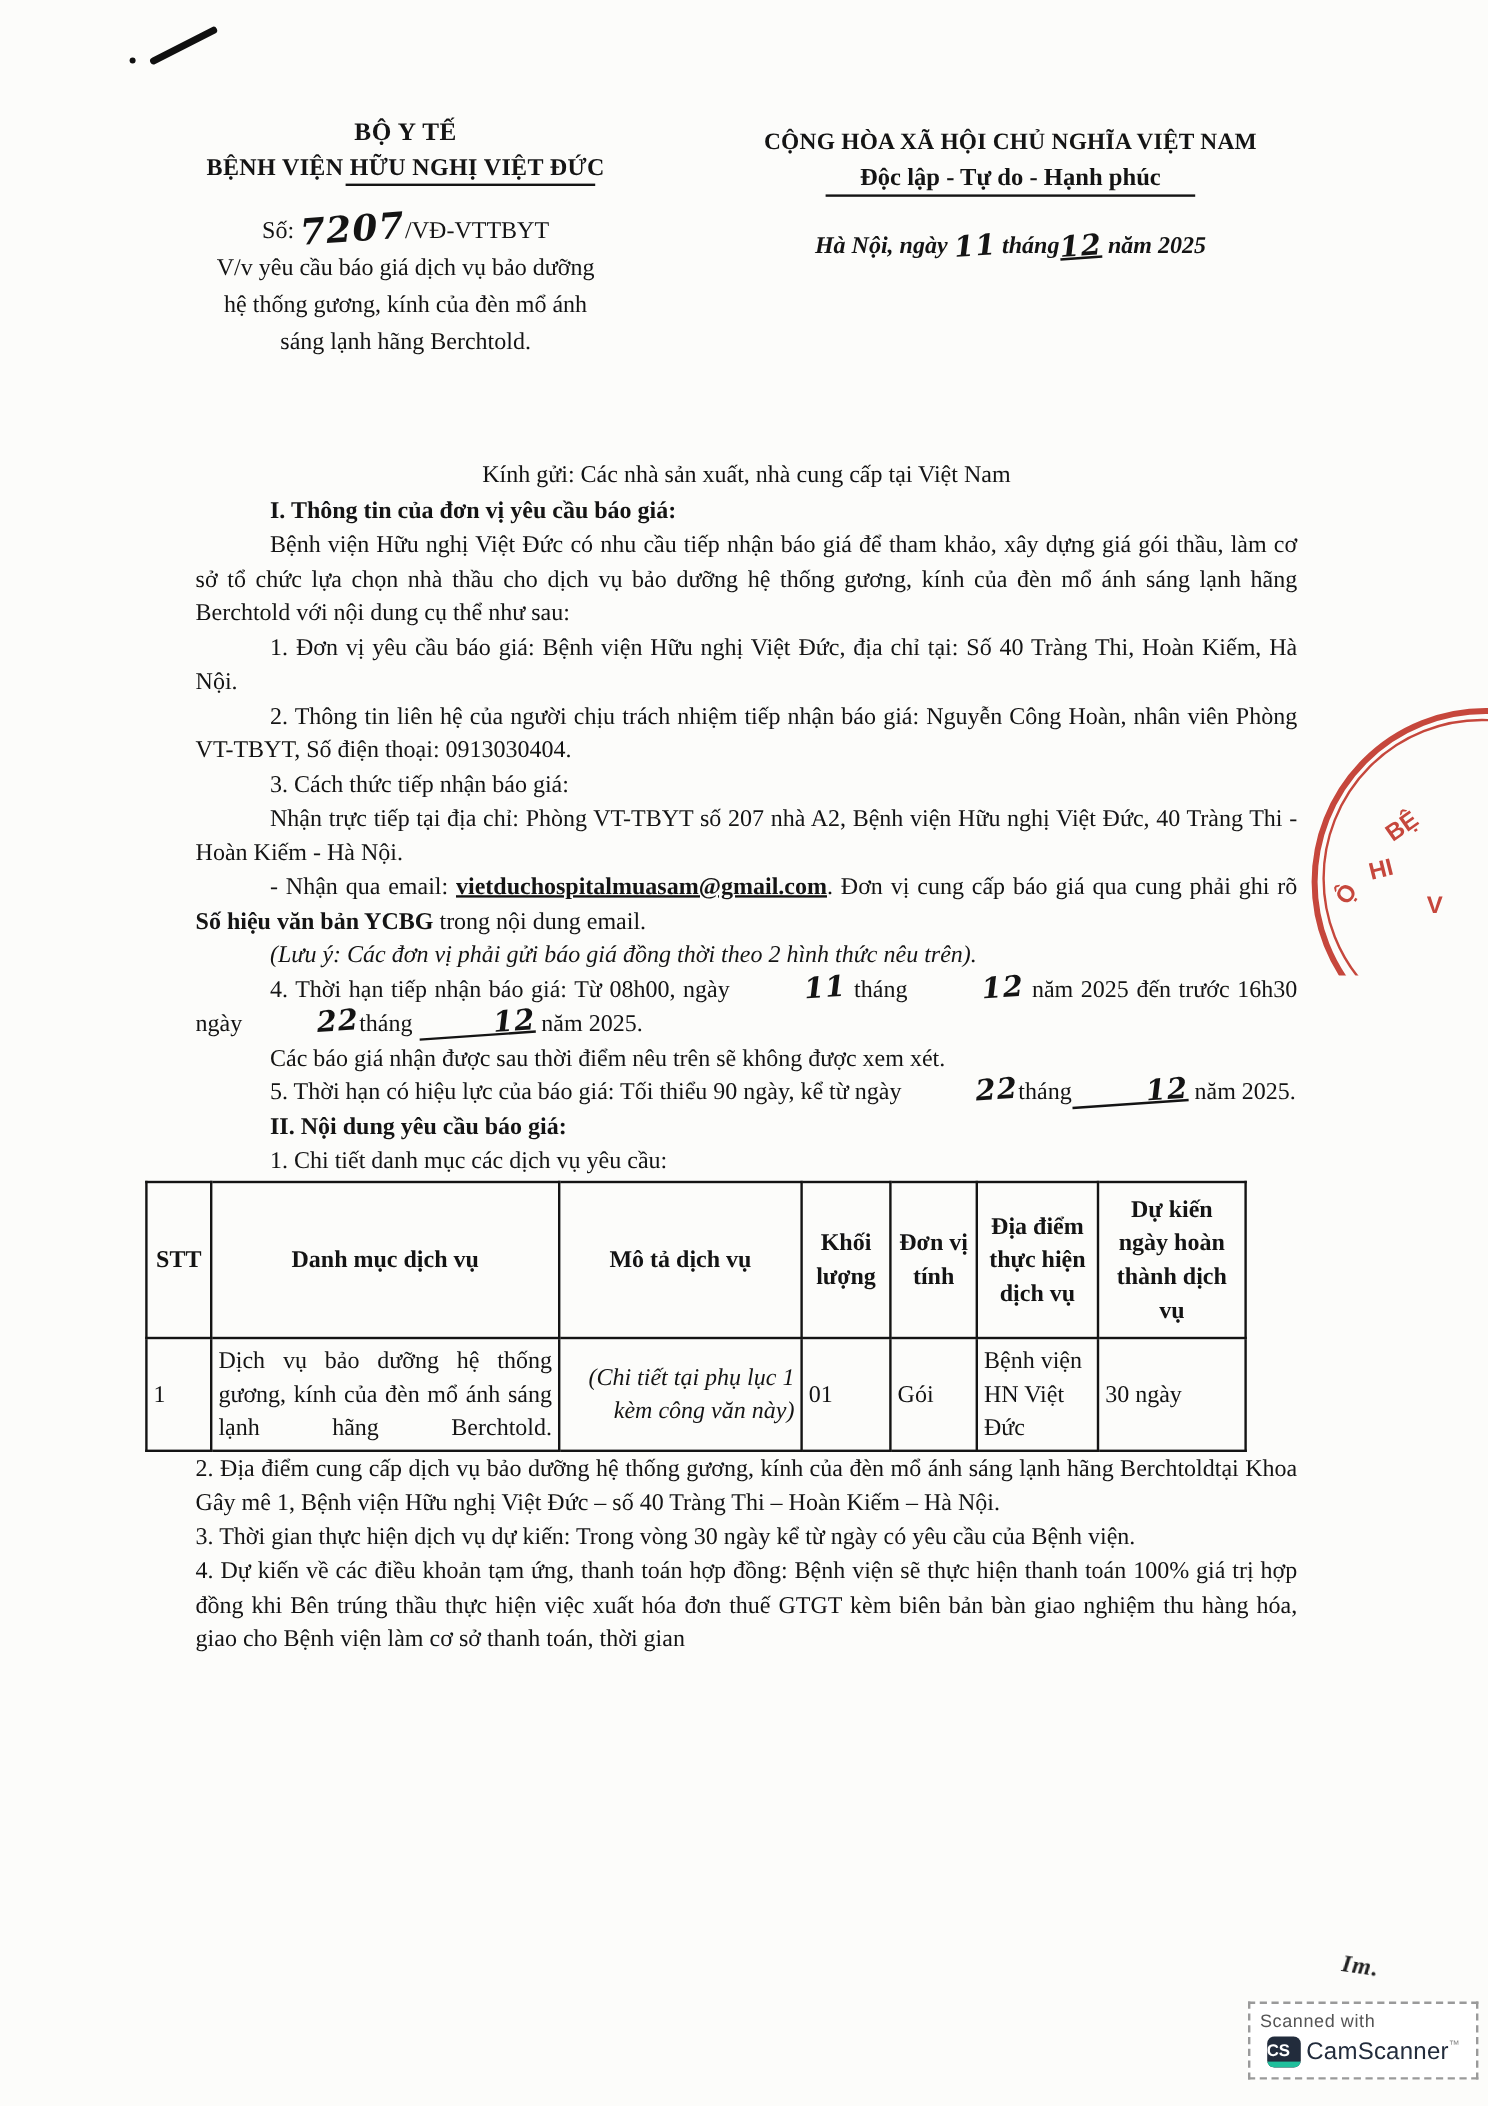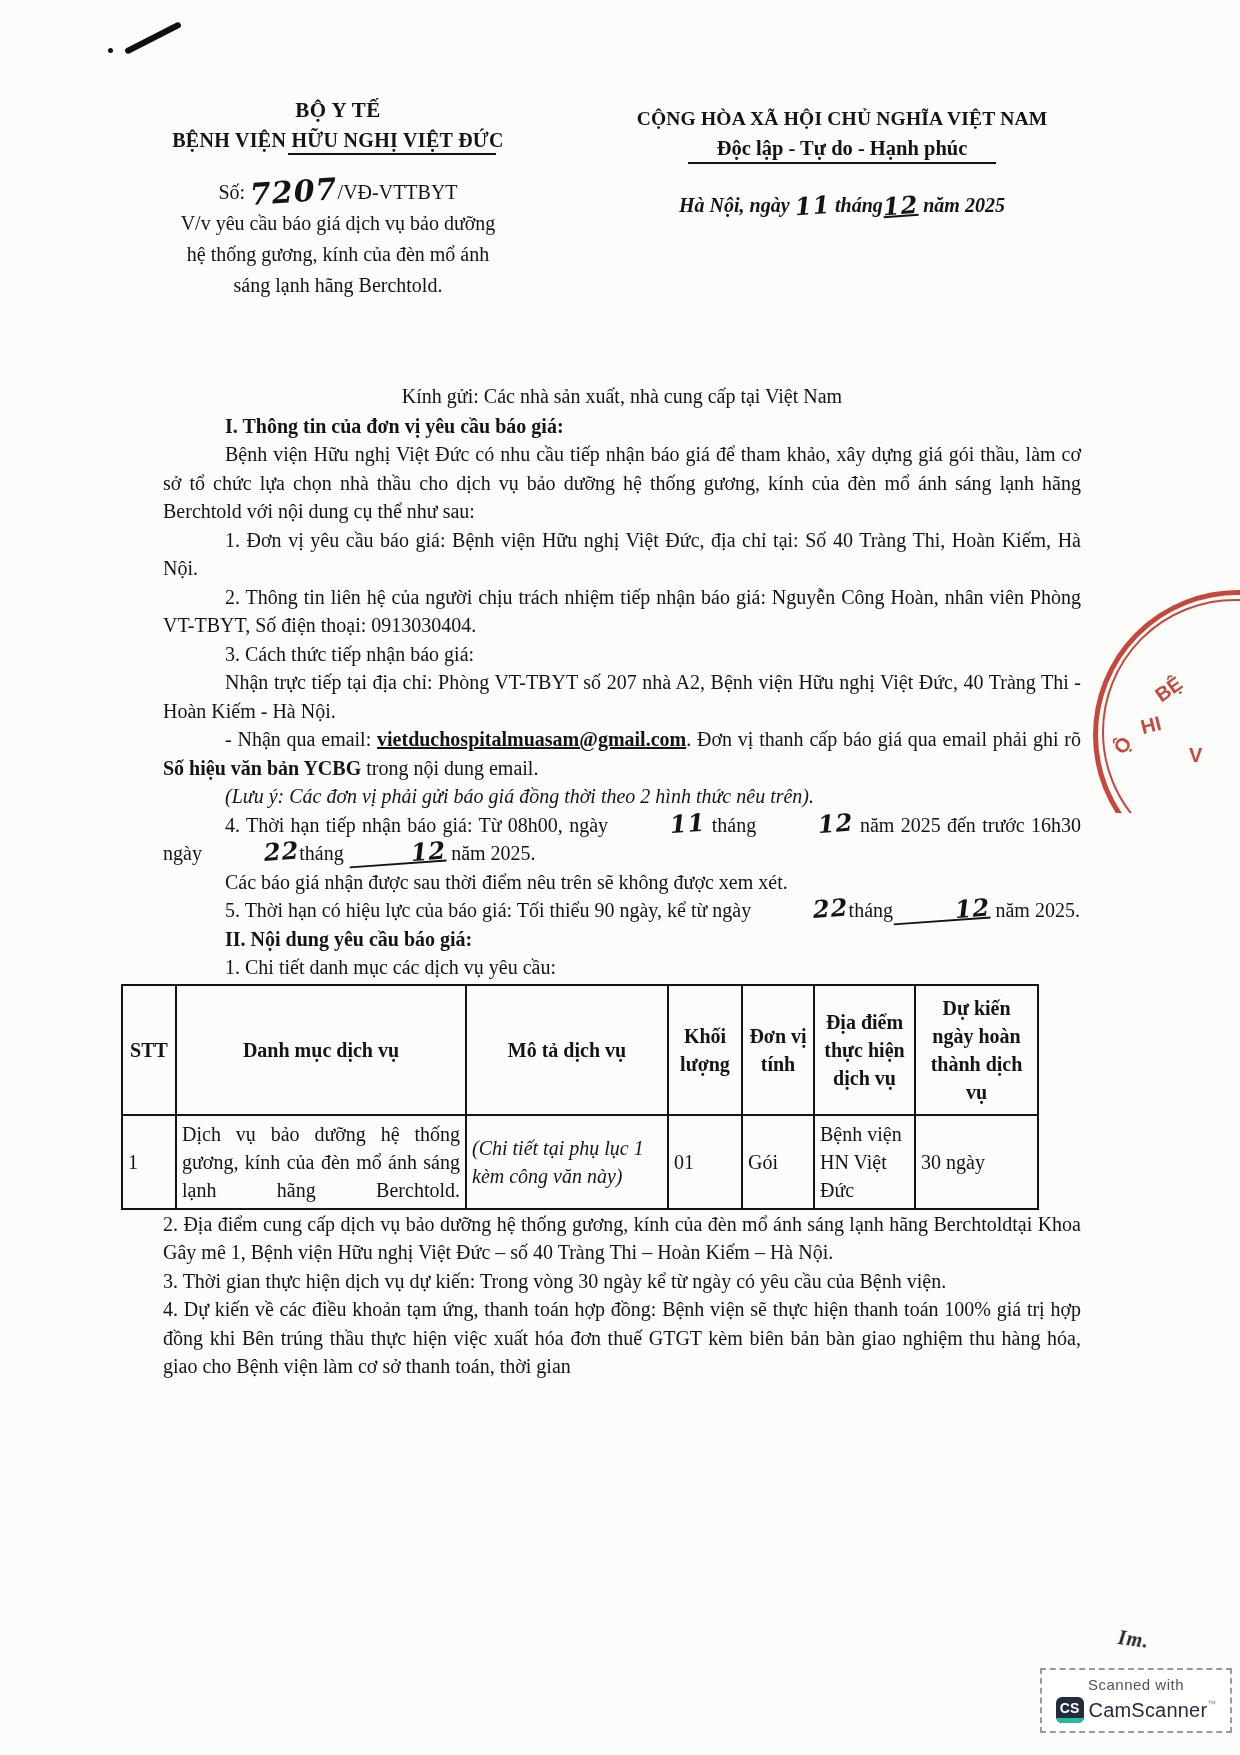--- a/index.html
+++ b/index.html
@@ -40,37 +40,37 @@
   .ind{text-indent:62px;}
   .b{font-weight:bold;}
   .i{font-style:italic;}
   .email-link{font-weight:bold;text-decoration:underline;}
   
   .svc-table{border-collapse:collapse;margin:2px 0 0 -42px;width:916px;table-layout:fixed;}
   .svc-table td,.svc-table th{border:2px solid #141414;vertical-align:middle;padding:4px 5px;font-size:20px;line-height:28px;}
   .svc-table th{font-weight:bold;text-align:center;}
   .cell-center{text-align:left;}
   .cell-justify{text-align:justify;text-align-last:justify;}
-  .cell-italic{font-style:italic;text-align:left;}
+  .cell-italic{font-style:italic;text-align:right;}
   .th-tall{height:120px;}
   .row-tall{height:84px;}
   
   .after-table{margin-top:13px;}
   
   .stamp{position:absolute;top:578px;right:0;width:155px;height:235px;overflow:hidden;opacity:.93;pointer-events:none;}
   .ring{position:absolute;border-radius:50%;}
   .ring-outer{left:8px;top:12px;width:280px;height:280px;border:5px solid #c23a2e;}
   .ring-outer2{left:17px;top:21px;width:262px;height:262px;border:2px solid #c23a2e;}
   .stamp-frag{position:absolute;color:#c23a2e;font-weight:bold;font-family:"Liberation Sans", sans-serif;font-size:20px;}
   .f1{left:70px;top:100px;transform:rotate(-35deg);}
   .f2{left:56px;top:136px;transform:rotate(-14deg);}
   .f3{left:30px;top:156px;transform:rotate(-58deg);}
   .f4{left:104px;top:166px;}
   
-  .cs-badge{position:absolute;left:1040px;top:1668px;width:172px;border:2px dashed #9a9a9a;background:#fff;padding:6px 8px 8px 8px;text-align:center;font-family:"Liberation Sans", sans-serif;}
+  .cs-badge{position:absolute;left:1040px;top:1668px;width:172px;border:2px dashed #9a9a9a;background:#fff;padding:6px 8px 8px 8px;text-align:left;font-family:"Liberation Sans", sans-serif;}
   .cs-line1{color:#555;font-size:15px;letter-spacing:.5px;}
   .cs-line2{margin-top:4px;display:flex;align-items:center;justify-content:center;gap:5px;}
   .cs-logo{position:relative;width:28px;height:26px;background:#222c3c;border-radius:6px;color:#fff;font-weight:bold;font-size:14px;line-height:23px;overflow:hidden;flex:0 0 auto;}
   .cs-logo-bar{position:absolute;left:0;bottom:0;width:100%;height:5px;background:#1fbf9c;}
   .cs-brand{color:#222c3c;font-weight:normal;font-size:20px;letter-spacing:.2px;}
   .cs-tm{color:#8a8a8a;font-size:9px;vertical-align:top;}
 </style>
 </head>
 <body>
 
@@ -103,21 +103,21 @@
   </div>
 
   <div class="body-block">
     <p class="salutation">Kính gửi: Các nhà sản xuất, nhà cung cấp tại Việt Nam</p>
     <p class="ind b">I. Thông tin của đơn vị yêu cầu báo giá:</p>
     <p class="ind">Bệnh viện Hữu nghị Việt Đức có nhu cầu tiếp nhận báo giá để tham khảo, xây dựng giá gói thầu, làm cơ sở tổ chức lựa chọn nhà thầu cho dịch vụ bảo dưỡng hệ thống gương, kính của đèn mổ ánh sáng lạnh hãng Berchtold với nội dung cụ thể như sau:</p>
     <p class="ind">1. Đơn vị yêu cầu báo giá: Bệnh viện Hữu nghị Việt Đức, địa chỉ tại: Số 40 Tràng Thi, Hoàn Kiếm, Hà Nội.</p>
     <p class="ind">2. Thông tin liên hệ của người chịu trách nhiệm tiếp nhận báo giá: Nguyễn Công Hoàn, nhân viên Phòng VT-TBYT, Số điện thoại: 0913030404.</p>
     <p class="ind">3. Cách thức tiếp nhận báo giá:</p>
     <p class="ind">Nhận trực tiếp tại địa chỉ: Phòng VT-TBYT số 207 nhà A2, Bệnh viện Hữu nghị Việt Đức, 40 Tràng Thi - Hoàn Kiếm - Hà Nội.</p>
-    <p class="ind"><span>- Nhận qua email: </span><span class="email-link">vietduchospitalmuasam@gmail.com</span><span>. Đơn vị thanh cấp báo giá qua email phải ghi rõ </span><span class="b">Số hiệu văn bản YCBG</span><span> trong nội dung email.</span></p>
+    <p class="ind"><span>- Nhận qua email: </span><span class="email-link">vietduchospitalmuasam@gmail.com</span><span>. Đơn vị cung cấp báo giá qua cung phải ghi rõ </span><span class="b">Số hiệu văn bản YCBG</span><span> trong nội dung email.</span></p>
     <p class="ind i">(Lưu ý: Các đơn vị phải gửi báo giá đồng thời theo 2 hình thức nêu trên).</p>
     <p class="ind"><span>4. Thời hạn tiếp nhận báo giá: Từ 08h00, ngày</span><span class="hw hw-date">11</span><span> tháng</span><span class="hw hw-date">12</span><span> năm 2025 đến trước 16h30 ngày</span><span class="hw hw-date">22</span><span>tháng </span><span class="hw hw-date hw-u">12</span><span> năm 2025.</span></p>
     <p class="ind">Các báo giá nhận được sau thời điểm nêu trên sẽ không được xem xét.</p>
     <p class="ind"><span>5. Thời hạn có hiệu lực của báo giá: Tối thiểu 90 ngày, kể từ ngày</span><span class="hw hw-date">22</span><span>tháng</span><span class="hw hw-date hw-u">12</span><span> năm 2025.</span></p>
     <p class="ind b">II. Nội dung yêu cầu báo giá:</p>
     <p class="ind">1. Chi tiết danh mục các dịch vụ yêu cầu:</p>
 
     <table class="svc-table">
       <colgroup>
         <col style="width:54px">

